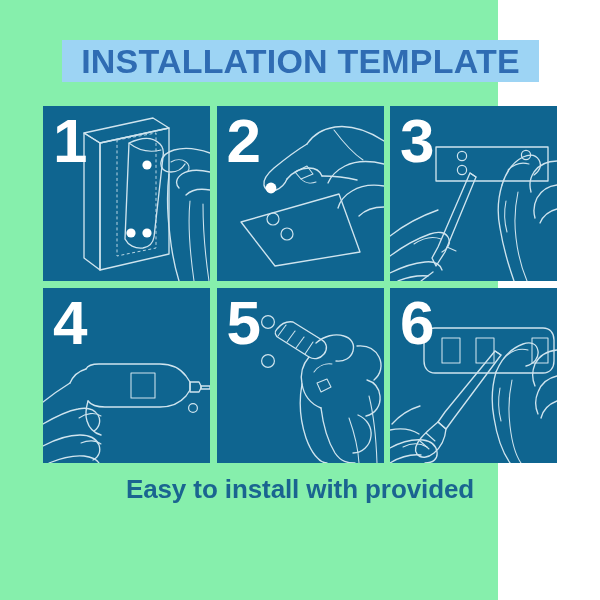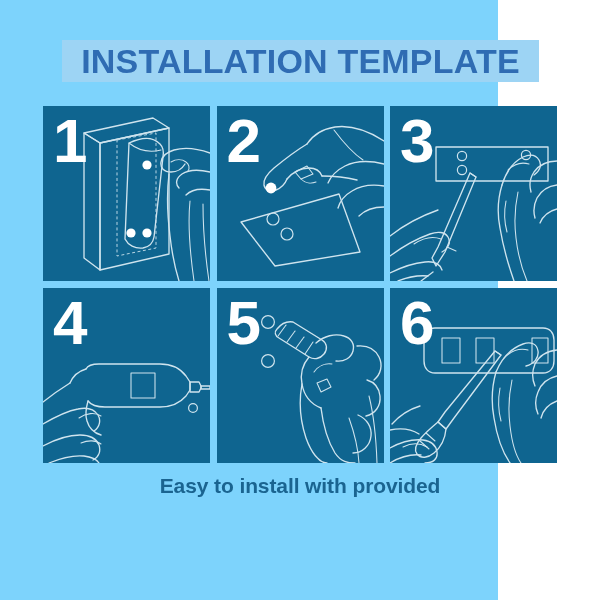--- a/index.html
+++ b/index.html
@@ -7,21 +7,21 @@
   html, body {
     margin: 0; padding: 0;
     width: 600px; height: 600px;
     background: #ffffff;
     font-family: "Liberation Sans", sans-serif;
     overflow: hidden;
   }
   #page {
     position: relative;
     width: 498px; height: 600px;
-    background: #7dd3fc;
+    background: #86efac;
   }
 
   
   #title-banner {
     position: absolute;
     left: 62px; top: 40px;
     width: 477px; height: 42px;
     background: #9dd4f4;
     display: flex;
     align-items: center;
@@ -93,21 +93,21 @@
   .step-art .dot-ring  { fill: none; stroke: #cfe4ee; stroke-width: 1.2; }
 
   
   #caption {
     position: absolute;
     left: 0; top: 472px;
     width: 600px;
     text-align: center;
     color: #1a6490;
     font-family: "Liberation Sans", sans-serif;
-    font-size: 21px;
+    font-size: 26px;
     font-weight: bold;
     line-height: 1.38;
     letter-spacing: -0.1px;
   }
   #caption .cap-line { display: block; }
 </style>
 </head>
 <body>
 
 <div id="page">

